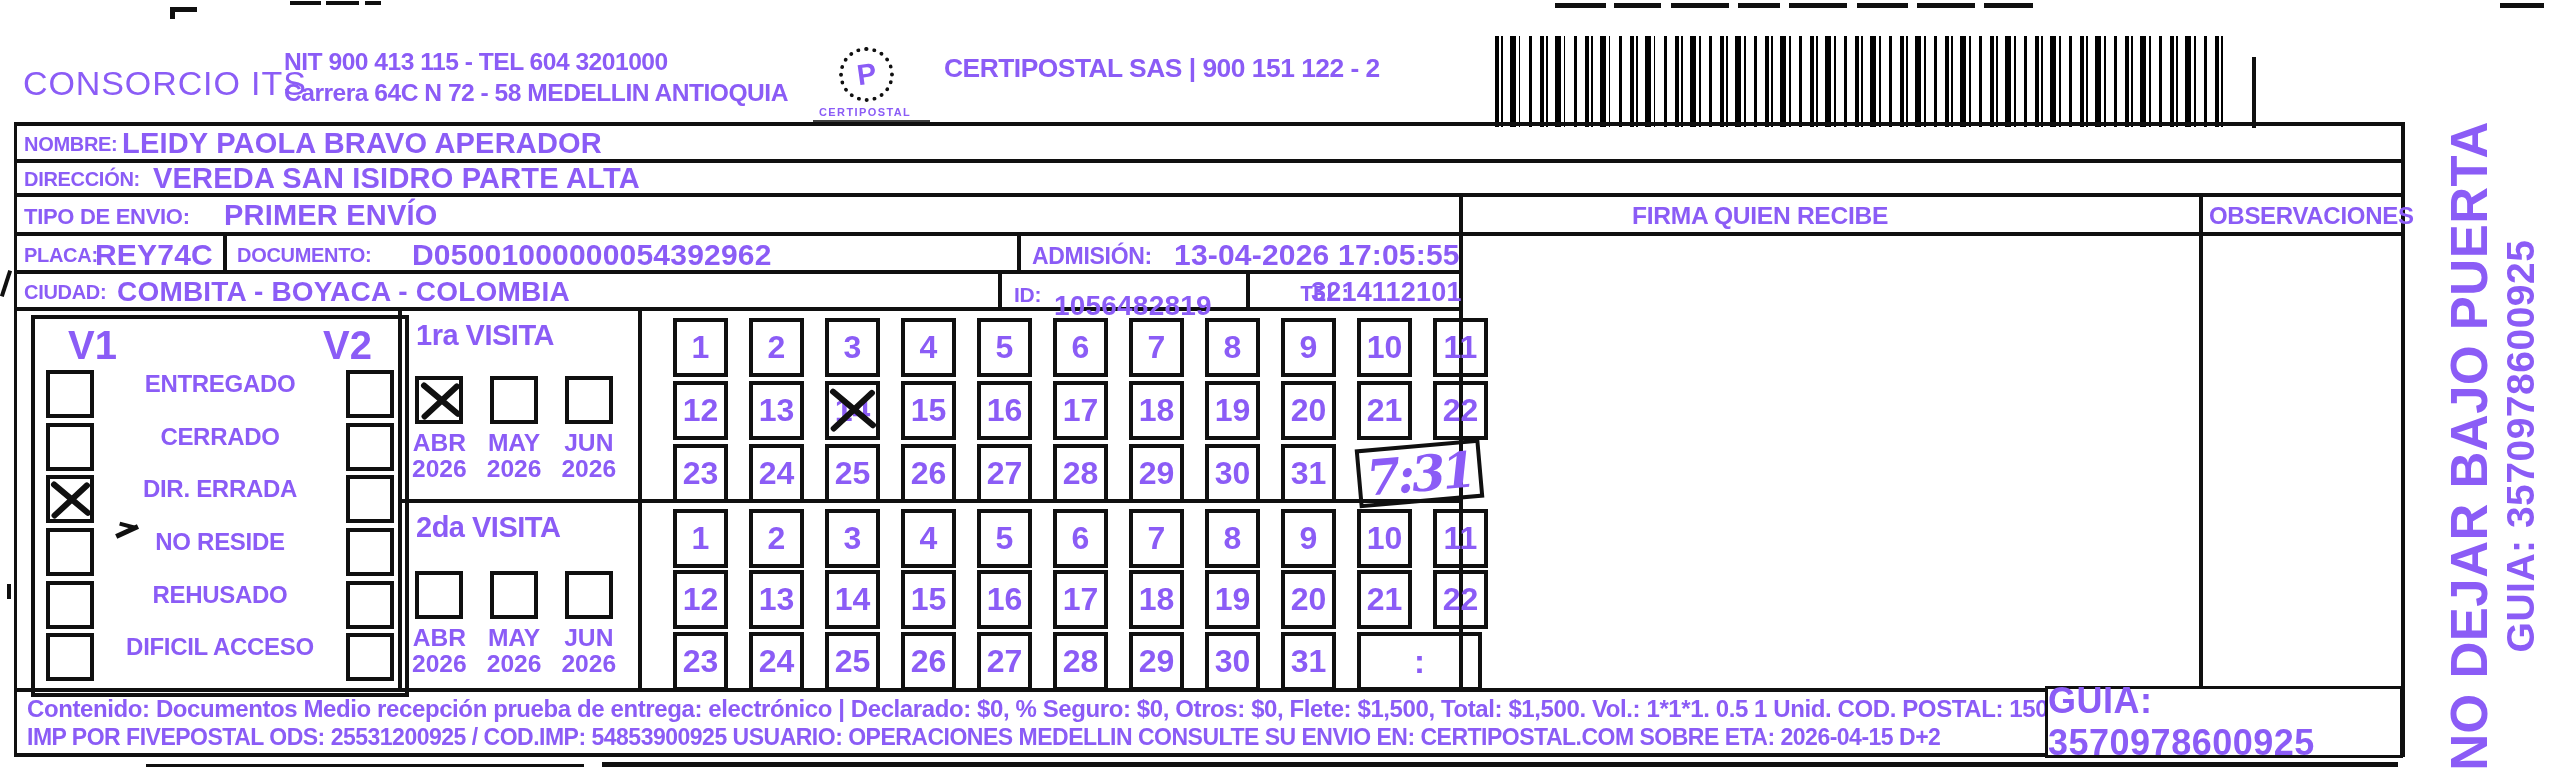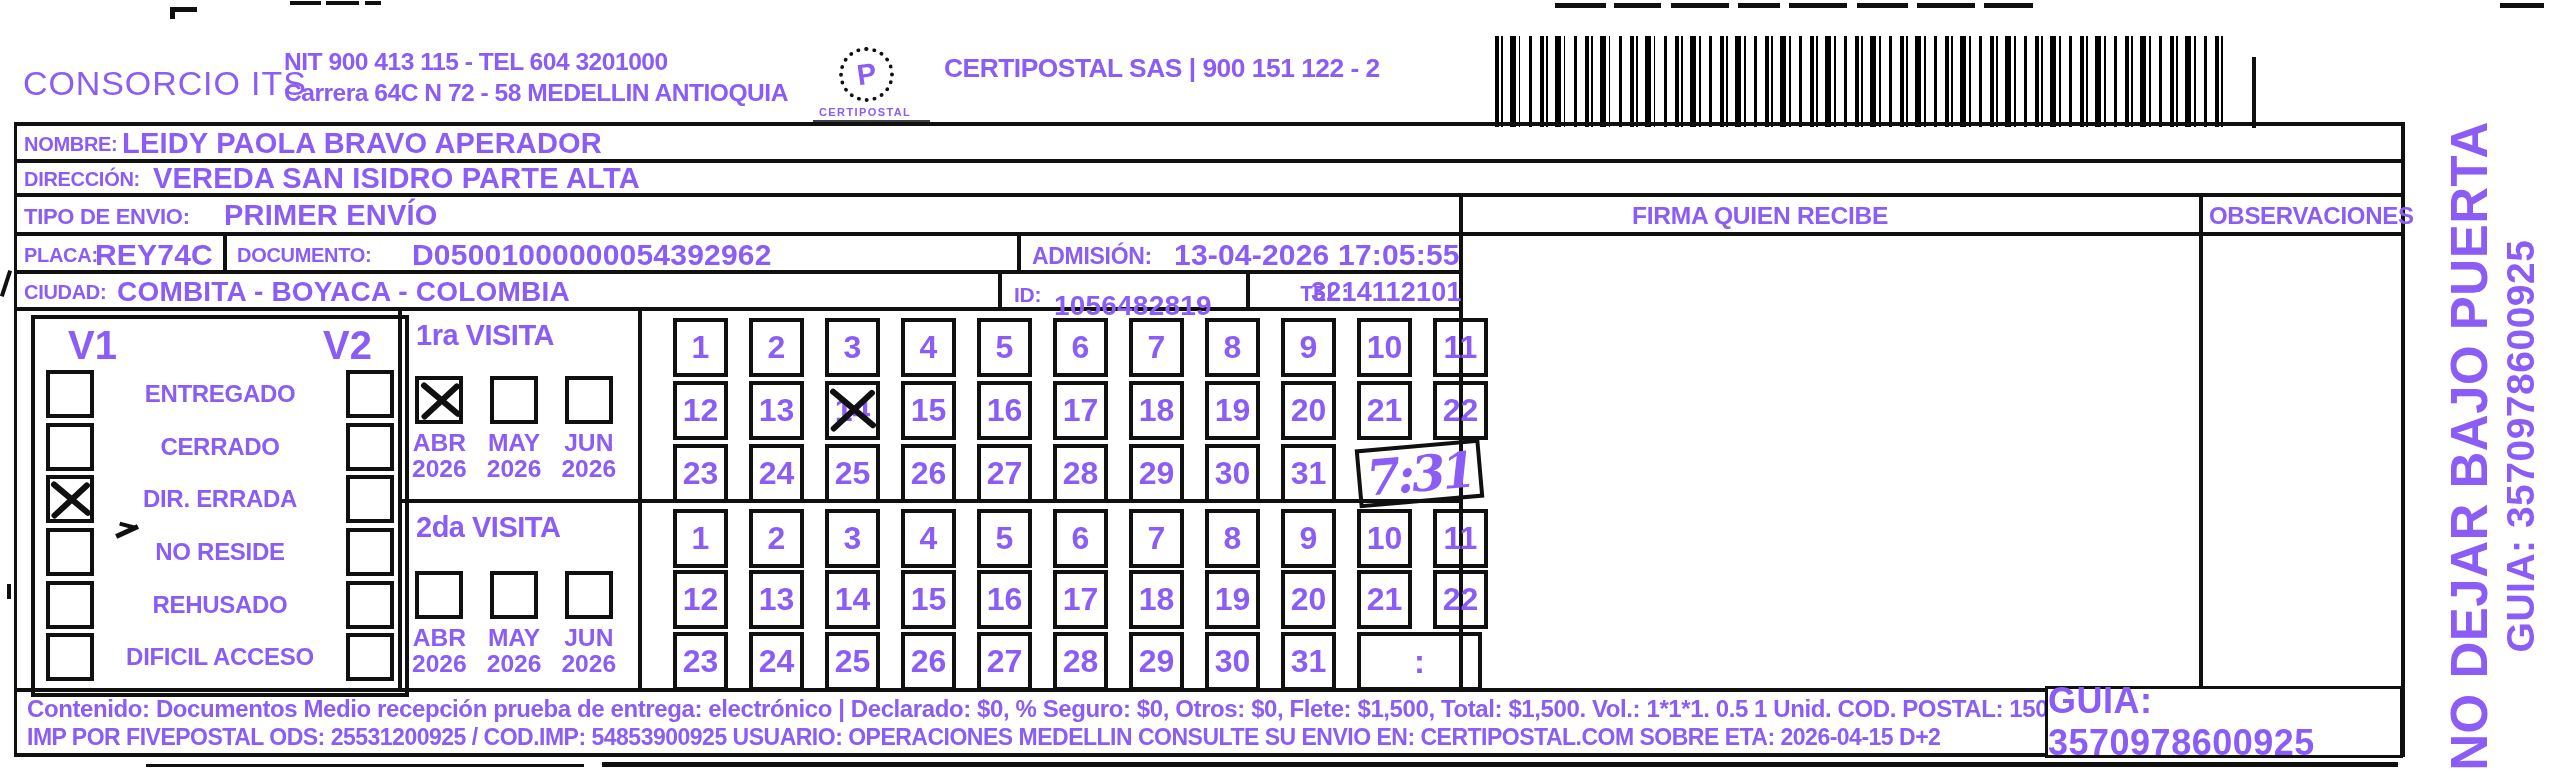--- a/index.html
+++ b/index.html
@@ -22,21 +22,21 @@
   .barcode{position:absolute;left:1495px;top:36px;width:729px;height:91px;
     background-image:
       repeating-linear-gradient(90deg,#000 0 3.6px,#fff 3.6px 6.4px,#000 6.4px 8.2px,#fff 8.2px 14.6px,#000 14.6px 21px,#fff 21px 24px,#000 24px 25.5px,#fff 25.5px 34px,#000 34px 37px,#fff 37px 45px),
       repeating-linear-gradient(90deg,rgba(255,255,255,0) 0 27px,#000 27px 31px,rgba(255,255,255,0) 31px 67px);}
   
   .status-inner{position:absolute;left:31px;top:315px;width:348px;height:361px;border:4.6px solid #101010;
                 display:flex;flex-direction:column;padding:3.6px 11px 9px 11px;}
   .vrow{display:flex;justify-content:space-between;padding:0 22px;}
   .vhead{font-size:40px;font-weight:700;}
   .opts{flex:1;display:flex;flex-direction:column;justify-content:space-around;}
-  .optrow{display:flex;align-items:center;justify-content:space-between;}
+  .optrow{display:flex;align-items:flex-start;justify-content:space-between;}
   .cbx{width:40px;height:40px;border:4.6px solid #101010;position:relative;flex:0 0 auto;}
   .optlbl{font-size:24px;font-weight:700;letter-spacing:-0.3px;}
   .crossed::before,.crossed::after{content:"";position:absolute;left:-12%;top:44%;width:124%;height:5.5px;
       background:#101010;border-radius:2.7px;}
   .crossed::before{transform:rotate(40deg) translateY(-1.8px);}
   .crossed::after{transform:rotate(-43deg) translateY(0.9px);}
   
   .vtitle{font-size:29px;font-weight:700;letter-spacing:-0.5px;}
   .months{position:absolute;display:flex;gap:20px;}
   .month{display:flex;flex-direction:column;align-items:center;}

